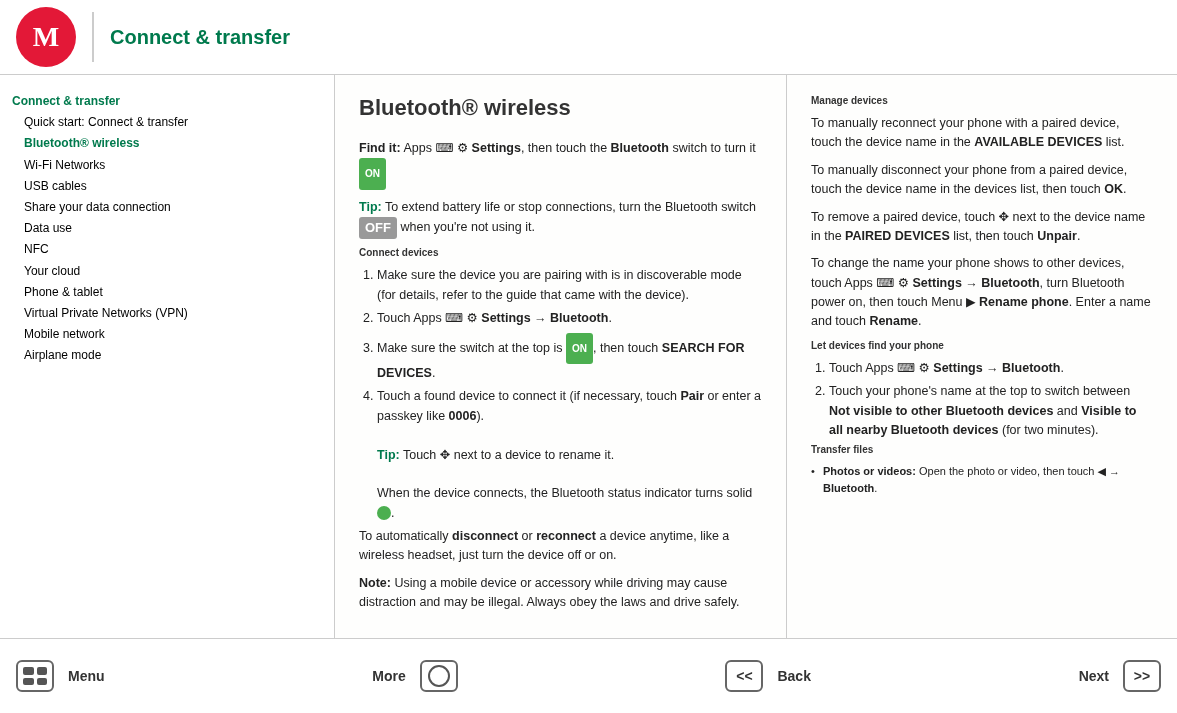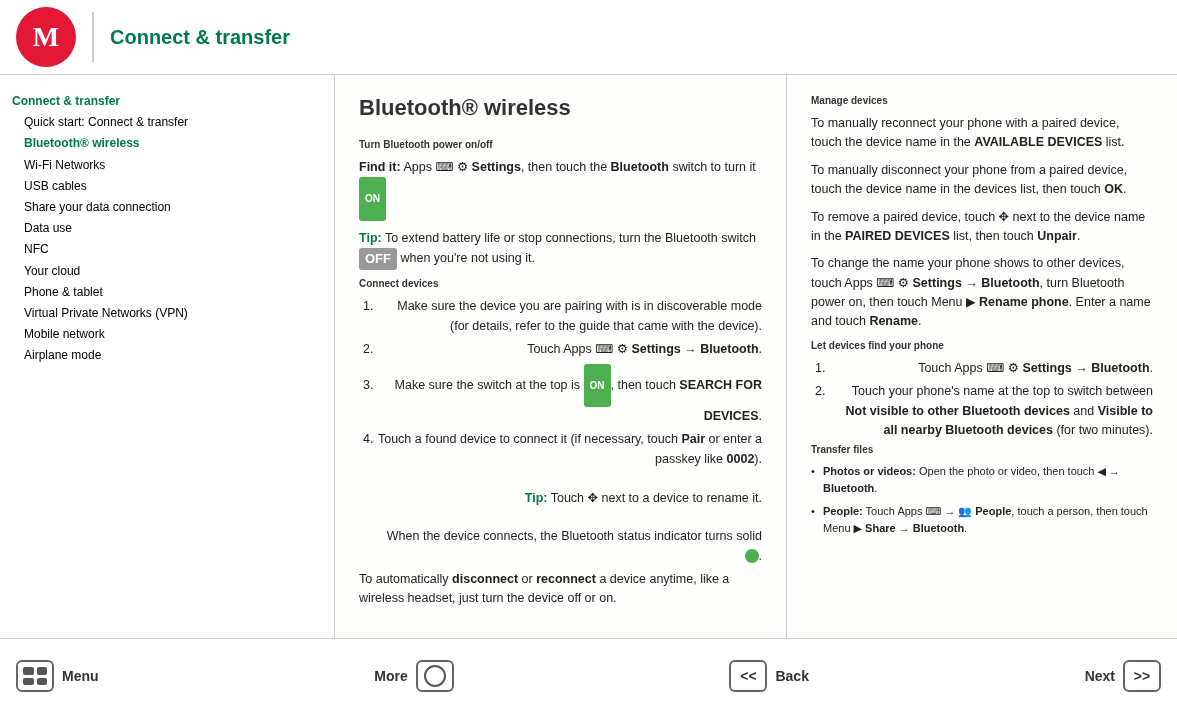--- a/index.html
+++ b/index.html
@@ -93,21 +93,21 @@
       border-top: 1px solid #ccc;
       display: flex;
       align-items: center;
       justify-content: space-between;
       padding: 0 16px;
       flex-shrink: 0;
     }
     .footer-btn {
       display: flex;
       align-items: center;
-      gap: 8px;
+      gap: 14px;
       font-size: 14px;
       font-weight: bold;
       cursor: pointer;
       color: #333;
       border: none;
       background: none;
     }
     .nav-icon {
       width: 38px;
       height: 32px;
@@ -209,38 +209,37 @@
     .note-label {
       font-weight: bold;
     }
 
     .inline-badge {
       display: inline-block;
       background: #4CAF50;
       color: white;
       font-size: 10px;
       font-weight: bold;
-      padding: 14px 6px;
+      padding: 8px 6px;
       border-radius: 3px;
       vertical-align: middle;
     }
     .inline-badge-off {
       display: inline-block;
       background: #999;
       color: white;
       font-size: 13px;
       font-weight: bold;
       padding: 1px 6px;
       border-radius: 3px;
       vertical-align: middle;
     }
 
     ol {
       margin-left: 18px;
-      text-align: right;
     }
     ol li {
       font-size: 12.5px;
       line-height: 1.55;
       color: #222;
       margin-bottom: 4px;
     }
 
     ul.bullet-list {
       list-style: none;
@@ -297,21 +296,20 @@
     <div class="sidebar-item indent1">Mobile network</div>
     <div class="sidebar-item indent1">Airplane mode</div>
   </div>
 
   <div class="content-area">
 
     <div class="left-panel">
 
       <div class="page-heading">Bluetooth® wireless</div>
 
-      <div class="section-title">Turn Bluetooth power on/off</div>
 
       <p>
         <span class="bold">Find it:</span>
         Apps ⌨ ⚙ <span class="bold">Settings</span>, then touch the <span class="bold">Bluetooth</span>
         switch to turn it <span class="inline-badge">ON</span>
       </p>
 
       <p>
         <span class="tip-label">Tip:</span>
         To extend battery life or stop connections, turn the Bluetooth switch
@@ -319,32 +317,36 @@
         when you're not using it.
       </p>
 
       <div class="section-title">Connect devices</div>
 
 
       <ol>
         <li>Make sure the device you are pairing with is in discoverable mode (for details, refer to the guide that came with the device).</li>
         <li>Touch Apps ⌨ ⚙ <span class="bold">Settings → Bluetooth</span>.</li>
         <li>Make sure the switch at the top is <span class="inline-badge">ON</span>, then touch <span class="bold">SEARCH FOR DEVICES</span>.</li>
-        <li>Touch a found device to connect it (if necessary, touch <span class="bold">Pair</span> or enter a passkey like <span class="bold">0002</span>).
+        <li>Touch a found device to connect it (if necessary, touch <span class="bold">Pair</span> or enter a passkey like <span class="bold">0006</span>).
           <br><br>
           <span class="tip-label">Tip:</span> Touch ✥ next to a device to rename it.
           <br><br>
           When the device connects, the Bluetooth status indicator turns solid <span class="bluetooth-dot"></span>.
         </li>
       </ol>
 
       <p>
         To automatically <span class="bold">disconnect</span> or <span class="bold">reconnect</span> a device anytime, like a wireless headset, just turn the device off or on.
       </p>
 
+      <p>
+        <span class="note-label">Note:</span>
+        Using a mobile device or accessory while driving may cause distraction and may be illegal. Always obey the laws and drive safely.
+      </p>
 
     </div>
 
     <div class="right-panel">
 
       <div class="section-title">Manage devices</div>
 
       <p>
         To manually reconnect your phone with a paired device, touch the device name in the <span class="bold">AVAILABLE DEVICES</span> list.
       </p>
@@ -367,23 +369,20 @@
       <ol>
         <li>Touch Apps ⌨ ⚙ <span class="bold">Settings → Bluetooth</span>.</li>
         <li>Touch your phone's name at the top to switch between <span class="bold">Not visible to other Bluetooth devices</span> and <span class="bold">Visible to all nearby Bluetooth devices</span> (for two minutes).</li>
       </ol>
 
       <div class="section-title">Transfer files</div>
 
       <ul class="bullet-list">
         <li>
           <span class="bold">Photos or videos:</span> Open the photo or video, then touch ◀ → <span class="bold">Bluetooth</span>.
-        </li>
-        <li>
-          <span class="bold">People:</span> Touch Apps ⌨ → 👥 <span class="bold">People</span>, touch a person, then touch Menu ▶ <span class="bold">Share → Bluetooth</span>.
         </li>
       </ul>
 
     </div>
 
   </div>
 
 </div>
 
 <div class="footer-nav">

